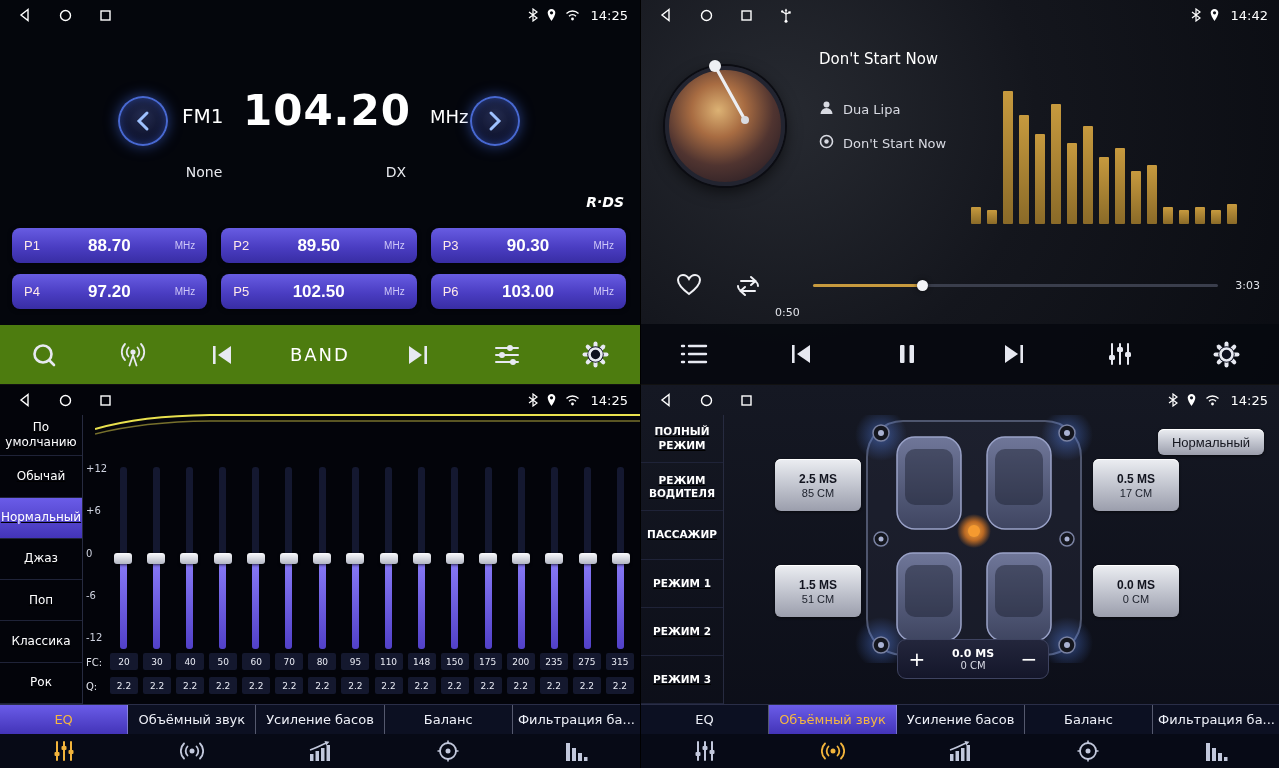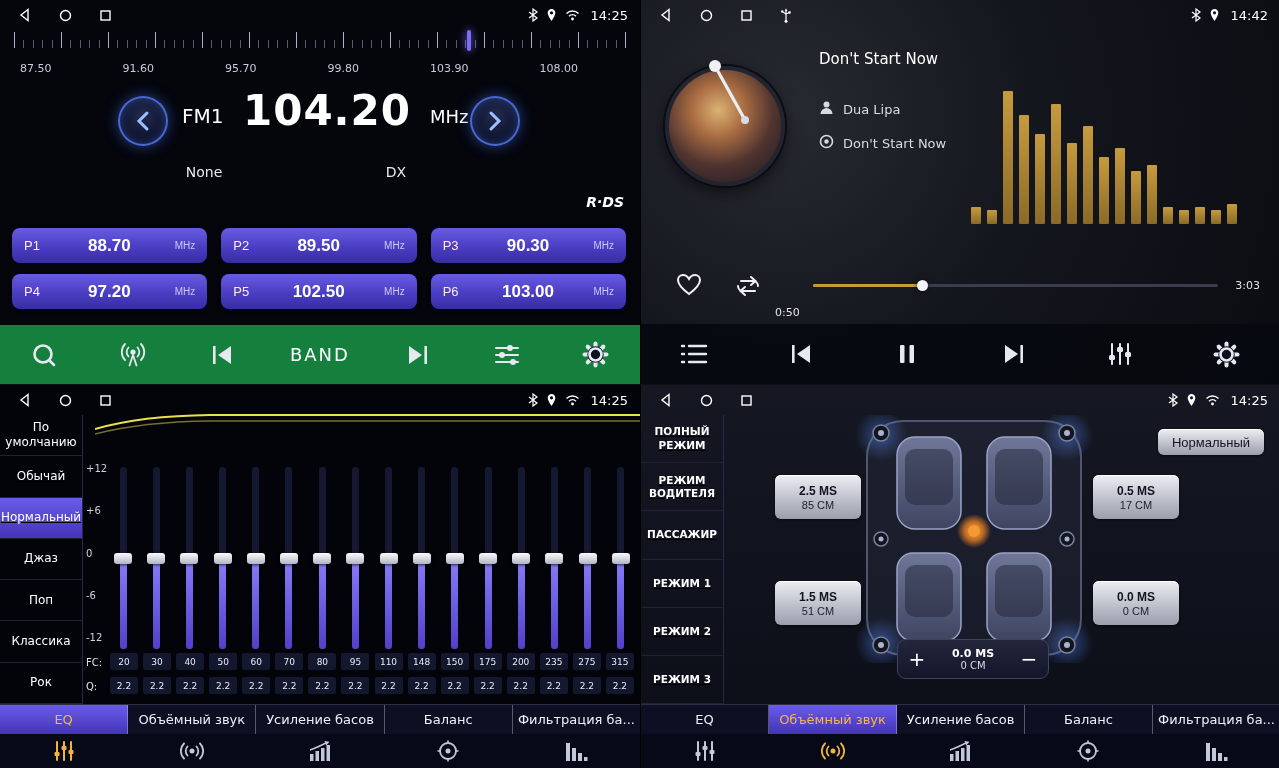--- a/index.html
+++ b/index.html
@@ -47,21 +47,21 @@
   .rds { position:absolute; right:16px; top:194px; font-size:14px; font-weight:bold; font-style:italic; color:#fff; }
 
   .preset-grid { position:absolute; left:12px; right:14px; top:228px;
     display:grid; grid-template-columns:repeat(3,1fr); column-gap:14px; row-gap:11px; }
   .preset-btn { height:35px; border:none; border-radius:8px; display:flex; align-items:center; padding:0 12px;
     background:linear-gradient(180deg,#675ce2 0%, #4a3dc2 55%, #382da4 100%); box-shadow:0 1px 4px rgba(0,0,0,.5); }
   .preset-name { font-size:13px; color:#ffe9e9; margin-right:4px; }
   .preset-freq { flex:1; text-align:center; font-size:17px; font-weight:bold; color:#fff; }
   .preset-unit { font-size:10px; color:#cfc8f8; }
 
-  .radio-toolbar { position:absolute; left:0; right:0; bottom:0; height:59px; background:#15803d;
+  .radio-toolbar { position:absolute; left:0; right:0; bottom:0; height:59px; background:#4d7c0f;
     display:flex; align-items:center; justify-content:space-around; }
   .tb-btn { display:flex; align-items:center; justify-content:center; min-width:42px; }
   .band-text { font-size:18px; letter-spacing:2px; color:#fff; }
 
   
   .album { position:absolute; left:24px; top:66px; width:120px; height:120px; }
   .album-disc { position:absolute; inset:0; border-radius:50%;
     background:radial-gradient(circle at 44% 36%, #dcb274 0%, #a86c42 28%, #503430 58%, #191520 100%);
     border:4px solid #222430; box-shadow:0 0 0 2px #0b0c12, 0 5px 16px rgba(0,0,0,.65); }
   .track-title { position:absolute; left:178px; top:50px; font-size:15px; color:#fff; }
@@ -113,22 +113,22 @@
   #fc-row { top:268px; } #q-row { top:292px; }
   .val-box { width:28px; height:17px; background:#14182e; border-radius:2px; font-size:9px; color:#e9ebf4;
     display:flex; align-items:center; justify-content:center; }
 
   
   .silver { background:linear-gradient(180deg,#eceef2 0%, #c4c7d1 48%, #9b9eac 100%);
     border:none; border-radius:6px; box-shadow:0 1px 3px rgba(0,0,0,.6), inset 0 1px 0 #fff; }
   .profile-btn { position:absolute; right:16px; top:44px; width:106px; height:26px; font-size:13px; color:#14161f;
     display:flex; align-items:center; justify-content:center; }
   .car-wrap { position:absolute; left:208px; top:30px; }
-  .delay-btn { position:absolute; width:86px; height:44px; display:flex; flex-direction:column;
-    align-items:center; justify-content:center; gap:1px;margin-top:16px; }
+  .delay-btn { position:absolute; width:86px; height:52px; display:flex; flex-direction:column;
+    align-items:center; justify-content:center; gap:1px; }
   .delay-ms { font-size:12px; font-weight:bold; color:#12141f; }
   .delay-cm { font-size:11px; color:#20242f; }
   #delay-fl { left:134px; top:74px; } #delay-fr { left:452px; top:74px; }
   #delay-rl { left:134px; top:180px; } #delay-rr { left:452px; top:180px; }
   .stepper { position:absolute; left:256px; top:254px; width:152px; height:40px; display:flex; align-items:center;
     background:linear-gradient(180deg,#23263c,#14162a); border:1px solid #3e4360; border-radius:9px; z-index:4; }
   .step-btn { width:38px; text-align:center; font-size:20px; color:#fff; }
   .step-value { flex:1; display:flex; flex-direction:column; align-items:center; color:#fff; }
   .step-ms { font-size:11px; font-weight:bold; } .step-cm { font-size:10px; color:#d8dae4; }
 </style>
@@ -172,32 +172,20 @@
             <svg width="15" height="12" viewBox="0 0 15 12">
               <path d="M1.5 4.5 A8.5 8.5 0 0 1 13.5 4.5" fill="none" stroke="#fff" stroke-width="1.3"></path>
               <path d="M4 7.2 A5 5 0 0 1 11 7.2" fill="none" stroke="#fff" stroke-width="1.3"></path>
               <circle cx="7.5" cy="10" r="1.4" fill="#fff"></circle>
             </svg>
           </span>
         <span class="time" data-interactable="false">14:25</span>
       </span>
     </div>
 
-    <div class="ruler" data-interactable="true">
-      <div class="ticks" data-interactable="false"></div>
-      <div class="pointer" id="radio-pointer" data-interactable="true" style="left: 73%;"></div>
-      <div class="ruler-labels" id="ruler-labels" data-interactable="false">
-          <span class="ruler-label" data-interactable="false">87.50</span>
-          <span class="ruler-label" data-interactable="false">91.60</span>
-          <span class="ruler-label" data-interactable="false">95.70</span>
-          <span class="ruler-label" data-interactable="false">99.80</span>
-          <span class="ruler-label" data-interactable="false">103.90</span>
-          <span class="ruler-label" data-interactable="false">108.00</span>
-        </div>
-    </div>
 
     <button class="chev-btn" id="chev-left" data-interactable="true">
       <svg width="20" height="24" viewBox="0 0 20 24">
           <path d="M14 4 L6 12 L14 20" fill="none" stroke="#9fc2ff" stroke-width="3" stroke-linecap="round"></path>
         </svg>
     </button>
     <div class="band-label" data-interactable="false">FM1</div>
     <div class="freq-big" data-interactable="false">104.20</div>
     <div class="unit-label" data-interactable="false">MHz</div>
     <button class="chev-btn" id="chev-right" data-interactable="true">

